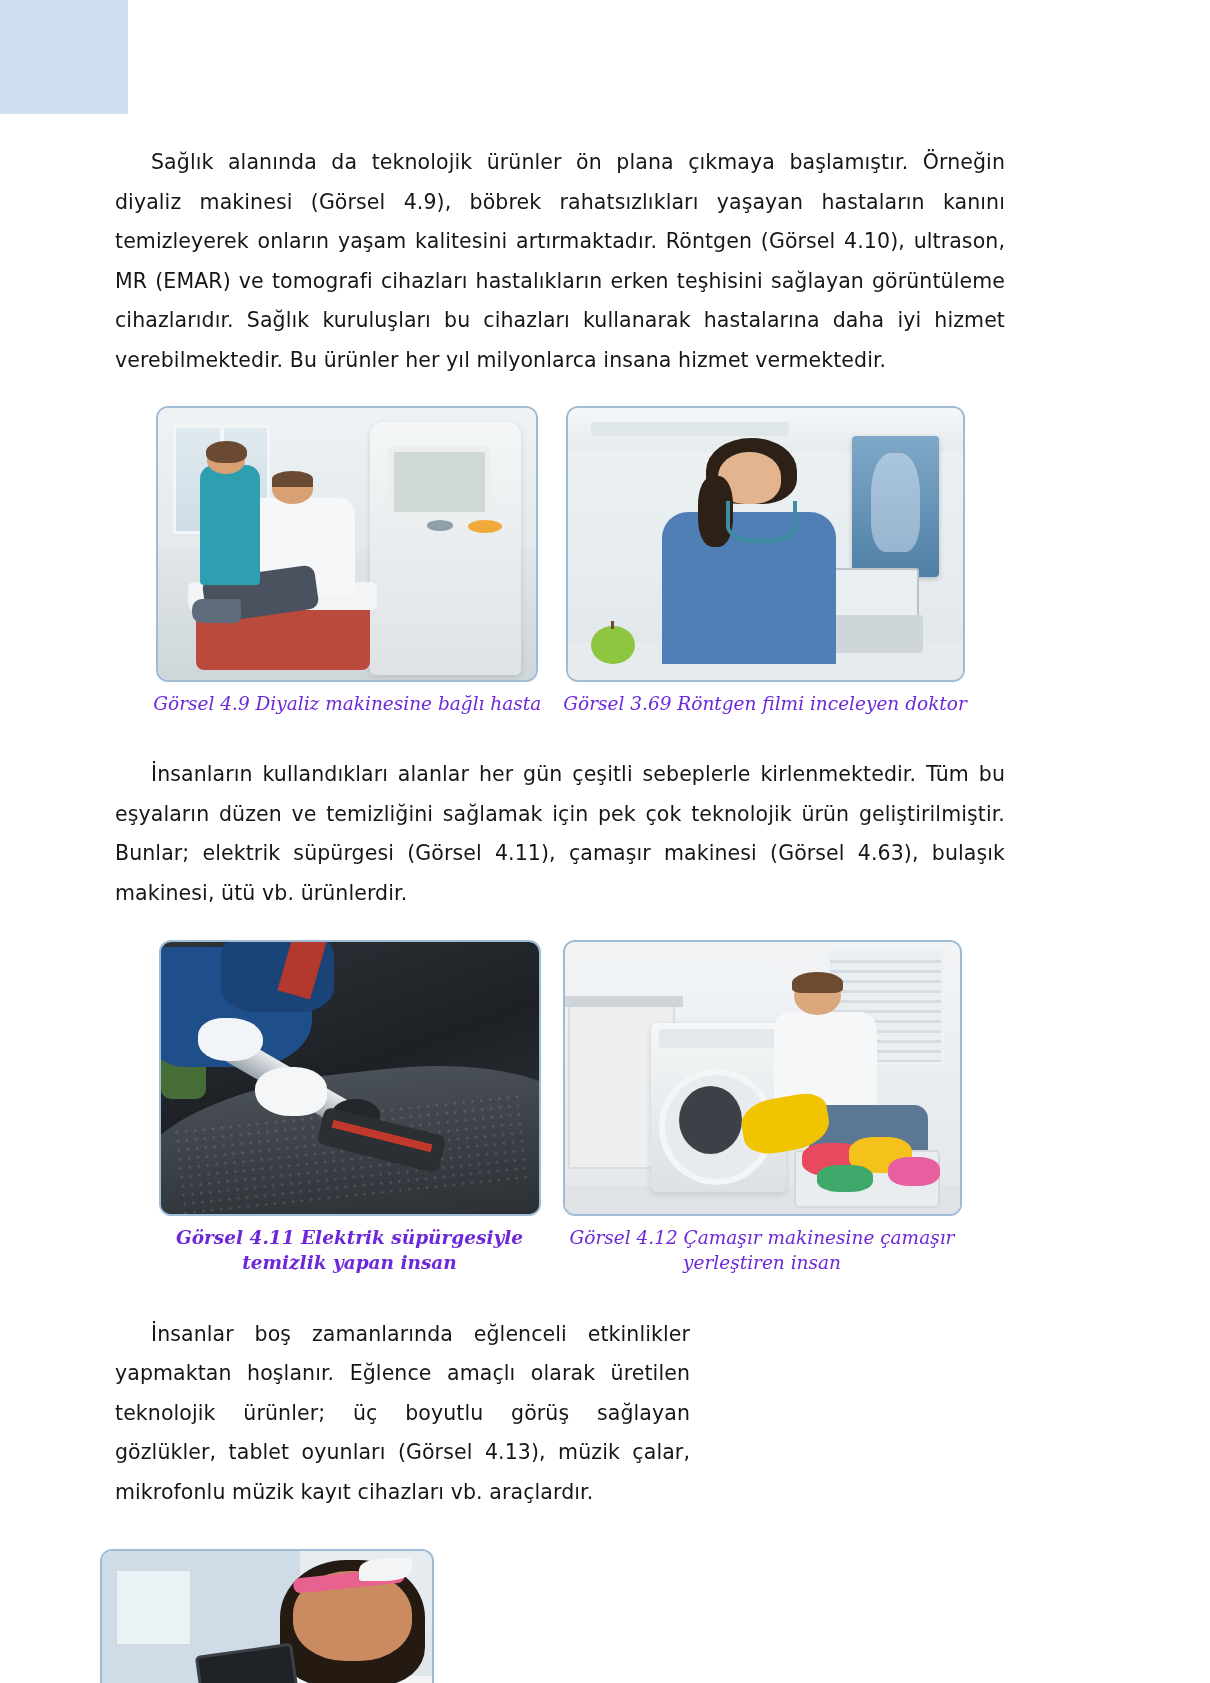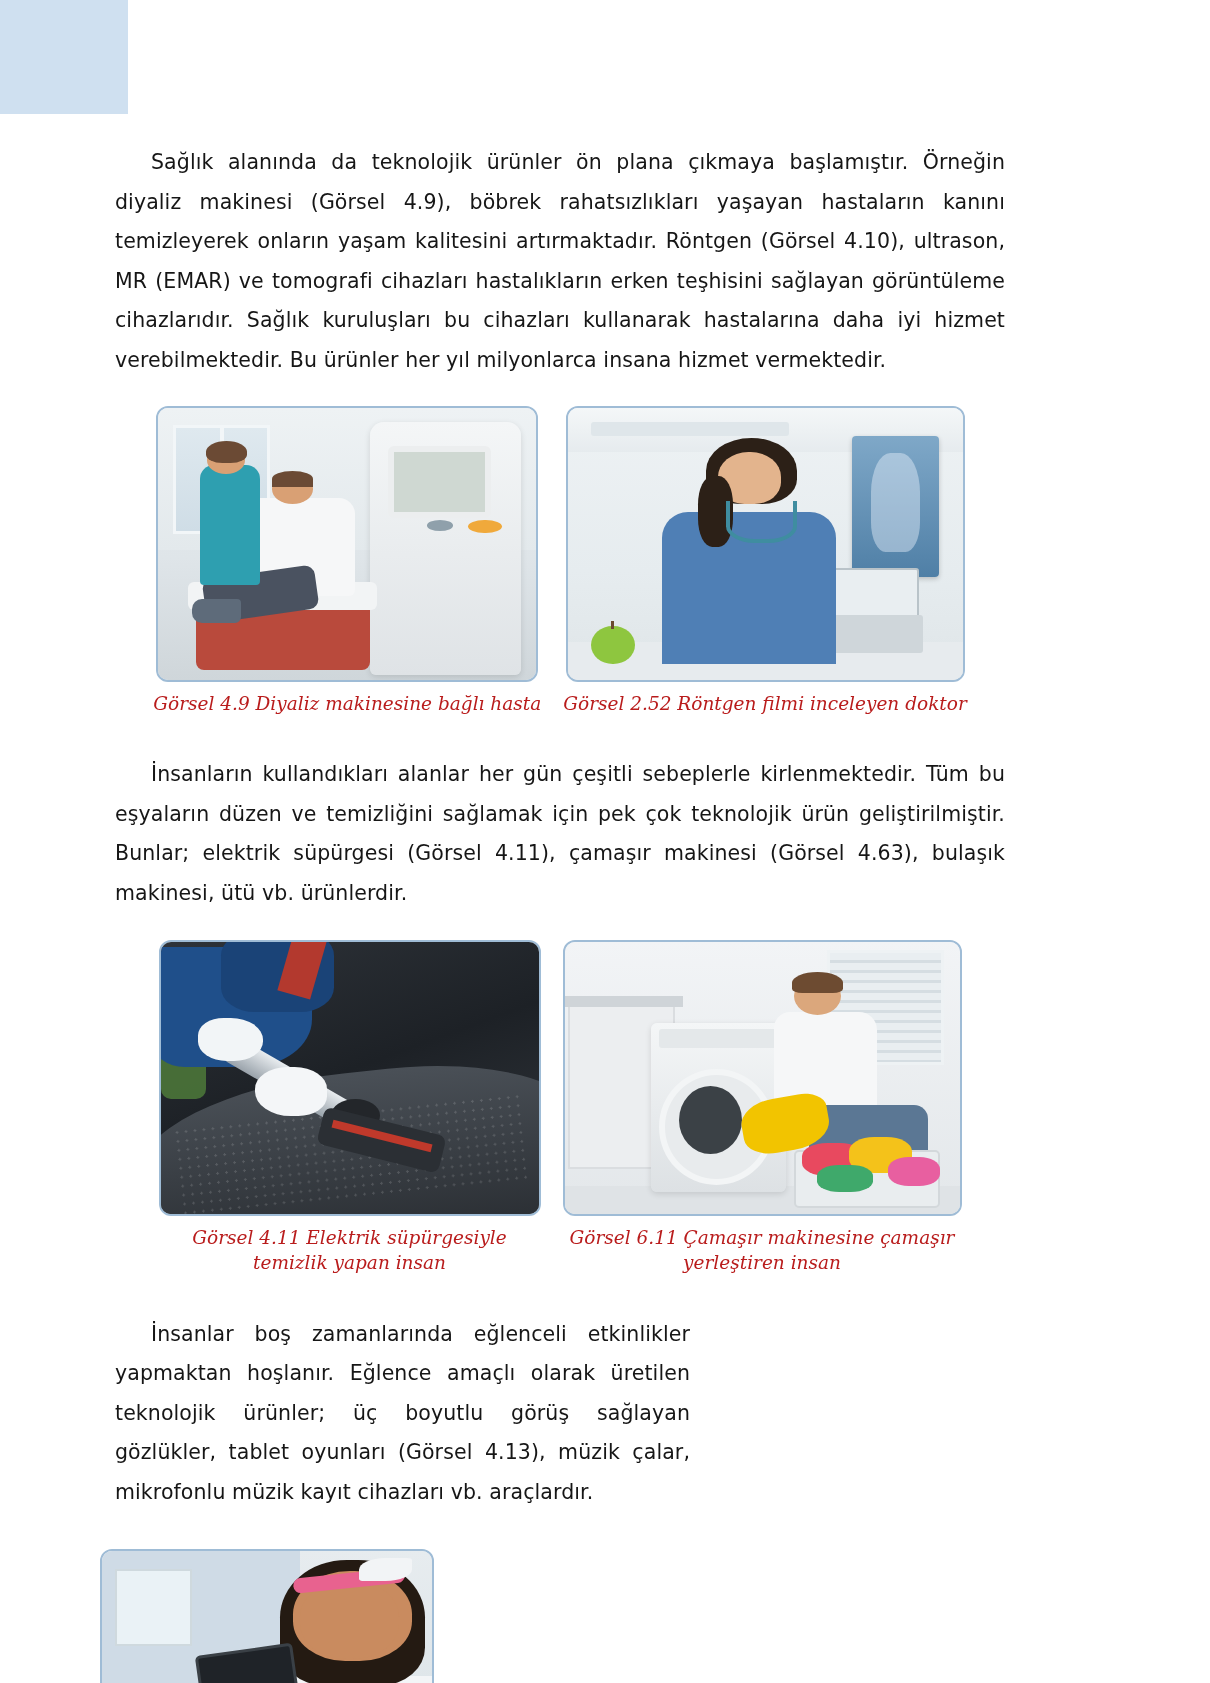--- a/index.html
+++ b/index.html
@@ -58,21 +58,21 @@
     border: 2px solid #9fbcd6;
     border-radius: 12px;
     overflow: hidden;
     position: relative;
     background: #e8eef4;
   }
   .caption {
     font-family: "DejaVu Serif", serif;
     font-style: italic;
     font-size: 18.5px;
-    color: #b91c1c;
+    color: #6d28d9;
     text-align: center;
     margin-top: 10px;
     line-height: 1.35;
     max-width: 420px;
   }
   .two-col {
     display: flex;
     gap: 22px;
     align-items: flex-start;
     margin-top: 24px;
@@ -240,21 +240,21 @@
             <div class="p2-laptop-scr"></div>
             <div class="p2-laptop"></div>
             <div class="p2-body"></div>
             <div class="p2-hair"></div>
             <div class="p2-head"></div>
             <div class="p2-hair2"></div>
             <div class="p2-steth"></div>
             <div class="p2-apple"></div>
           </div>
         </div>
-        <div class="caption">Görsel 2.52 Röntgen filmi inceleyen doktor</div>
+        <div class="caption">Görsel 3.69 Röntgen filmi inceleyen doktor</div>
       </div>
 
     </div>
 
     <p class="para" style="margin-top:38px;">İnsanların kullandıkları alanlar her gün çeşitli sebeplerle kirlenmektedir. Tüm bu eşyaların düzen ve temizliğini sağlamak için pek çok teknolojik ürün geliştirilmiştir. Bunlar; elektrik süpürgesi (Görsel 4.11), çamaşır makinesi (Görsel 4.63), bulaşık makinesi, ütü vb. ürünlerdir.</p>
 
     <div class="figure-row">
 
       <div class="figure">
         <div class="photo" style="width:378px;height:272px;">
@@ -266,21 +266,21 @@
             <div class="p3-arm2"></div>
             <div class="p3-tie"></div>
             <div class="p3-tube"></div>
             <div class="p3-glove1"></div>
             <div class="p3-glove2"></div>
             <div class="p3-joint"></div>
             <div class="p3-nozzle"></div>
             <div class="p3-red"></div>
           </div>
         </div>
-        <div class="caption" style="max-width:360px;">Görsel 4.11 Elektrik süpürgesiyle temizlik yapan insan</div>
+        <div class="caption" style="max-width:360px;font-weight:bold;">Görsel 4.11 Elektrik süpürgesiyle temizlik yapan insan</div>
       </div>
 
       <div class="figure">
         <div class="photo" style="width:395px;height:272px;">
           <div class="ph p4-bg">
             <div class="p4-window"></div>
             <div class="p4-cab"></div>
             <div class="p4-counter"></div>
             <div class="p4-floor"></div>
             <div class="p4-washer"></div>
@@ -292,21 +292,21 @@
             <div class="p4-man-hair"></div>
             <div class="p4-jeans"></div>
             <div class="p4-cloth"></div>
             <div class="p4-basket"></div>
             <div class="p4-c1"></div>
             <div class="p4-c2"></div>
             <div class="p4-c3"></div>
             <div class="p4-c4"></div>
           </div>
         </div>
-        <div class="caption" style="max-width:390px;">Görsel 6.11 Çamaşır makinesine çamaşır yerleştiren insan</div>
+        <div class="caption" style="max-width:390px;">Görsel 4.12 Çamaşır makinesine çamaşır yerleştiren insan</div>
       </div>
 
     </div>
 
     <div class="two-col">
       <p class="para" style="max-width:575px;">İnsanlar boş zamanlarında eğlenceli etkinlikler yapmaktan hoşlanır. Eğlence amaçlı olarak üretilen teknolojik ürünler; üç boyutlu görüş sağlayan gözlükler, tablet oyunları (Görsel 4.13), müzik çalar, mikrofonlu müzik kayıt cihazları vb. araçlardır.</p>
 
       <div class="figure right-fig">
         <div class="photo" style="width:330px;height:215px;">
           <div class="ph p5-bg">

